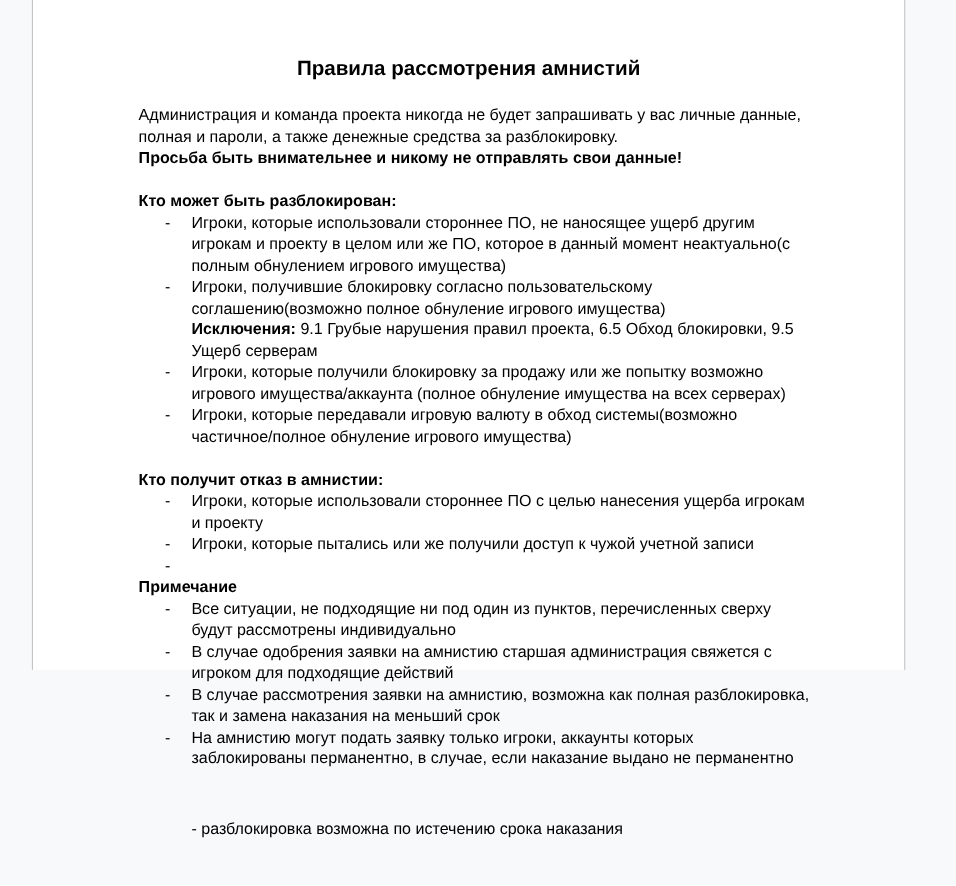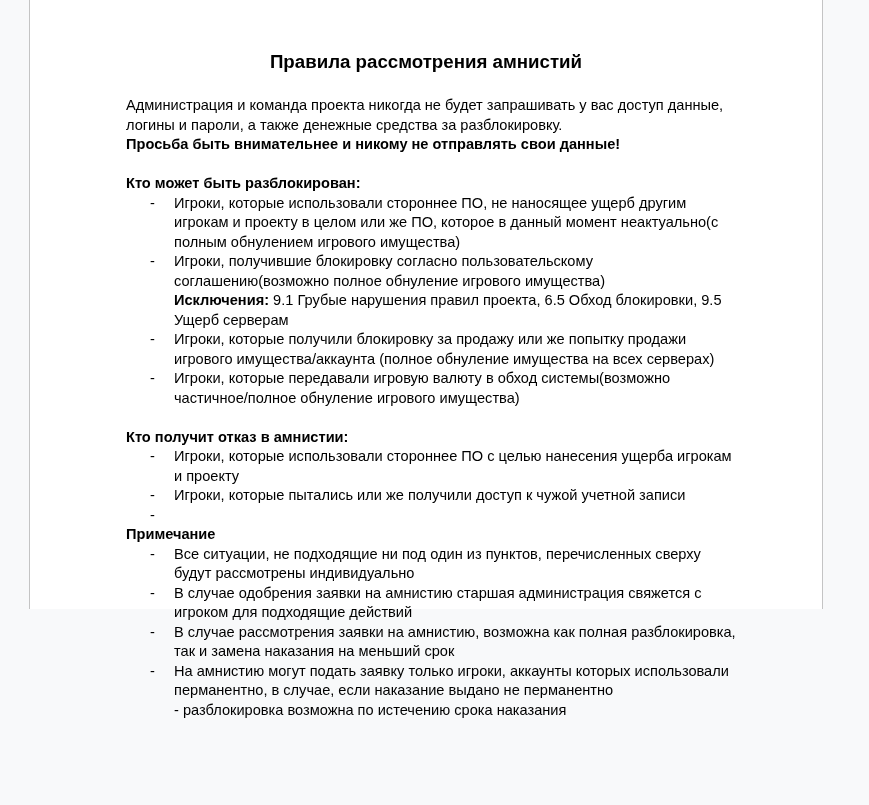--- a/index.html
+++ b/index.html
@@ -25,47 +25,47 @@
   .title {
     font-size: 18.7px; font-weight: bold; text-align: center;
     line-height: 24px; margin: 0 0 22px 0; padding-right: 10px;
   }
   p { margin: 0; }
   .bold { font-weight: bold; }
   .spacer { height: 19.5px; }
   ul.dash { list-style: none; margin: 0; padding: 0; }
   ul.dash li { position: relative; padding-left: 48px; }
   ul.dash li .dash-mark { position: absolute; left: 24px; top: 0; }
-  .tail { padding-left: 48px; }
+  .tail { padding-left: 48px; margin-top: 44px; }
 </style>
 </head>
 <body>
 
 <div class="page">
   <div class="content">
     <h1 class="title">Правила  рассмотрения амнистий</h1>
 
-    <p>Администрация и команда проекта никогда не будет запрашивать у вас доступ данные, логины и пароли, а также денежные средства за разблокировку.</p>
+    <p>Администрация и команда проекта никогда не будет запрашивать у вас личные данные, полная и пароли, а также денежные средства за разблокировку.</p>
     <p class="bold">Просьба быть внимательнее и никому не отправлять свои данные!</p>
     <div class="spacer"></div>
 
     <p class="bold">Кто может быть разблокирован:</p>
     <ul class="dash">
       <li>
         <span class="dash-mark">-</span>
         <span>Игроки, которые использовали стороннее ПО, не наносящее ущерб другим игрокам и проекту в целом или же ПО, которое в данный момент неактуально(с полным обнулением игрового имущества)</span>
       </li>
       <li>
         <span class="dash-mark">-</span>
         <span>Игроки, получившие блокировку согласно пользовательскому соглашению(возможно полное обнуление игрового имущества)</span><br>
         <span class="bold">Исключения:</span><span> 9.1 Грубые нарушения правил проекта, 6.5 Обход блокировки, 9.5 Ущерб серверам</span>
       </li>
       <li>
         <span class="dash-mark">-</span>
-        <span>Игроки, которые получили блокировку за продажу или же попытку продажи игрового имущества/аккаунта (полное обнуление имущества на всех серверах)</span>
+        <span>Игроки, которые получили блокировку за продажу или же попытку возможно игрового имущества/аккаунта (полное обнуление имущества на всех серверах)</span>
       </li>
       <li>
         <span class="dash-mark">-</span>
         <span>Игроки, которые передавали игровую валюту в обход системы(возможно частичное/полное обнуление игрового имущества)</span>
       </li>
     </ul>
     <div class="spacer"></div>
 
     <p class="bold">Кто получит отказ в амнистии:</p>
     <ul class="dash">
@@ -92,18 +92,18 @@
       <li>
         <span class="dash-mark">-</span>
         <span>В случае одобрения заявки на амнистию старшая администрация свяжется с игроком для подходящие действий</span>
       </li>
       <li>
         <span class="dash-mark">-</span>
         <span>В случае рассмотрения заявки на амнистию, возможна как полная разблокировка, так и замена наказания на меньший срок</span>
       </li>
       <li>
         <span class="dash-mark">-</span>
-        <span>На амнистию могут подать заявку только игроки, аккаунты которых использовали перманентно, в случае, если наказание выдано не перманентно</span>
+        <span>На амнистию могут подать заявку только игроки, аккаунты которых заблокированы перманентно, в случае, если наказание выдано не перманентно</span>
       </li>
     </ul>
     <p class="tail">- разблокировка возможна по истечению срока наказания</p>
   </div>
 </div>
 
 </body></html>

